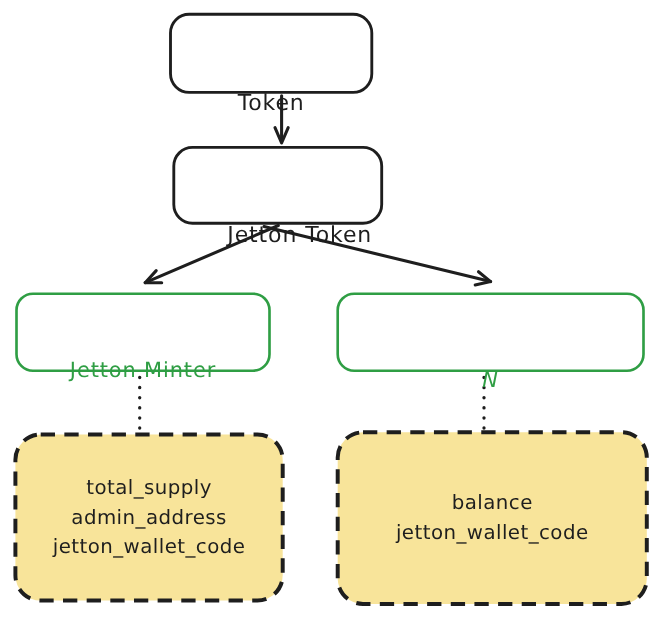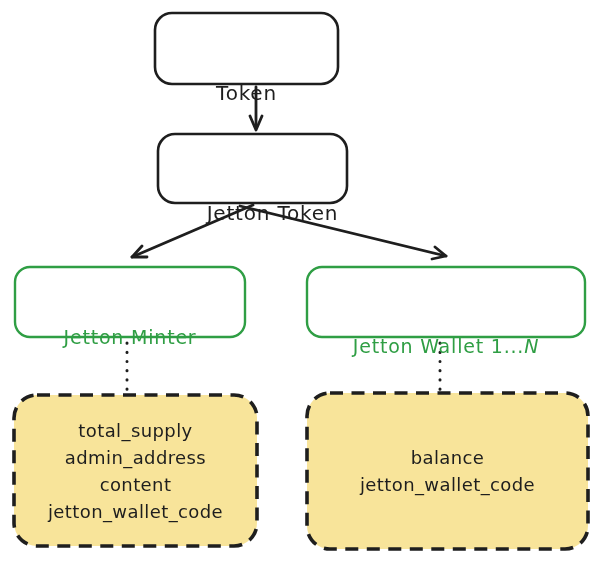--- a/index.html
+++ b/index.html
@@ -122,28 +122,26 @@
     <rect class="yellow-box" x="307" y="393" width="281" height="156" rx="23"></rect>
   </svg>
 
   <div class="label node" style="left:155px; top:13px; width:183px; height:71px;">Token</div>
 
   <div class="label node" style="left:158px; top:134px; width:189px; height:69px;padding-left:40px;">Jetton Token</div>
 
   <div class="label green-text" style="left:15px; top:267px; width:230px; height:52px;">Jetton Minter</div>
 
   <div class="label green-text" style="left:307px; top:267px; width:278px; height:70px;">
-    <span>Jetton Wallet 1...</span>
       <span class="italic">N</span>
   </div>
 
   <div class="attr-block" style="left:14px; top:395px; width:243px; height:151px;">
     <div>total_supply</div>
     <div>admin_address</div>
-    <div>content</div>
     <div>jetton_wallet_code</div>
   </div>
 
   <div class="attr-block" style="left:307px; top:393px; width:281px; height:156px;border-radius:29px;">
     <div>balance</div>
     <div>jetton_wallet_code</div>
   </div>
 
 </div>
 

